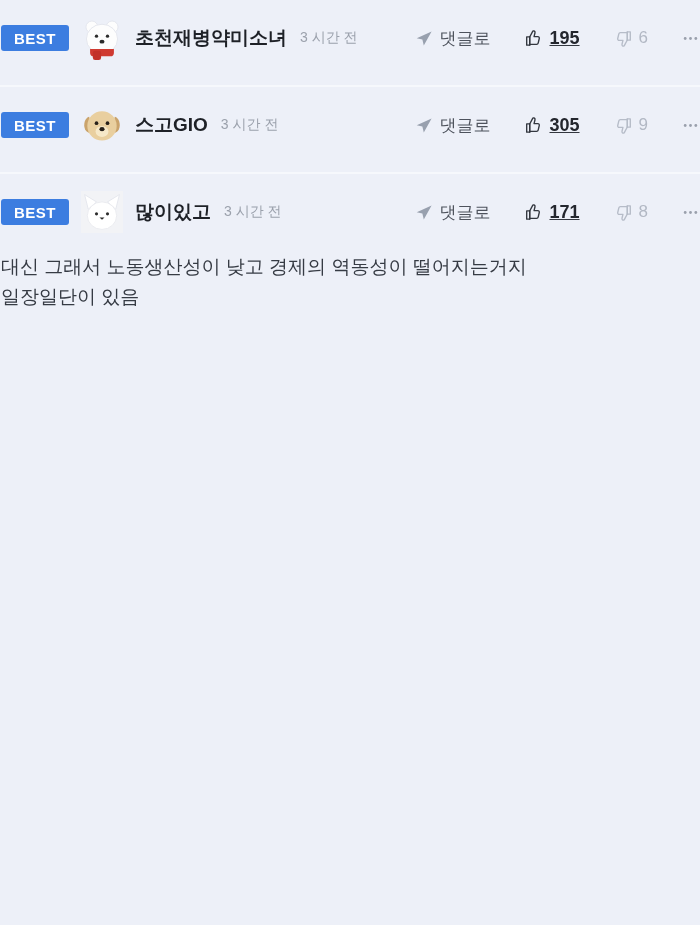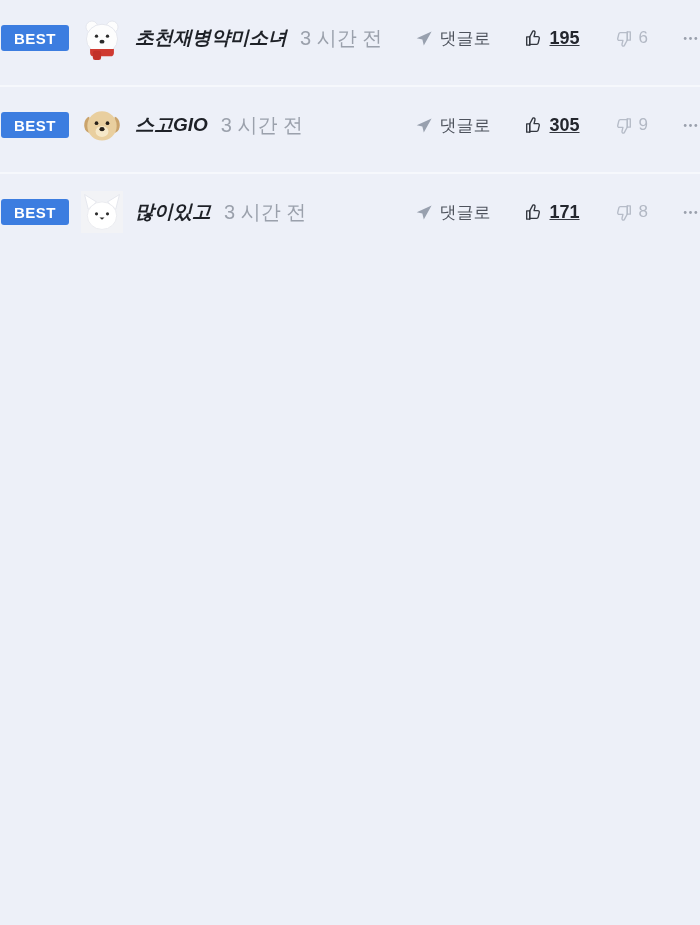--- a/index.html
+++ b/index.html
@@ -38,24 +38,23 @@
     flex: 0 0 auto;
     display: inline-flex;
     align-items: center;
     justify-content: center;
   }
   .username {
     font-size: 19px;
     font-weight: 700;
     color: #1e2127;
     white-space: nowrap;
-    font-style: italic;
   }
   .time {
-    font-size: 20px;
+    font-size: 14px;
     color: #9ba1ac;
     margin-left: 2px;
     white-space: nowrap;
   }
   .actions {
     margin-left: auto;
     display: flex;
     align-items: center;
     gap: 34px;
   }
@@ -261,15 +260,17 @@
           <span>
             <svg width="17" height="17" viewBox="0 0 24 24" fill="currentColor">
                 <circle cx="4.5" cy="12" r="2"></circle>
                 <circle cx="12" cy="12" r="2"></circle>
                 <circle cx="19.5" cy="12" r="2"></circle>
               </svg>
           </span>
         </span>
       </div>
     </div>
+    <div class="comment-body">대신 그래서 노동생산성이 낮고 경제의 역동성이 떨어지는거지
+일장일단이 있음</div>
   </section>
 
 </div>
 
 </body></html>

